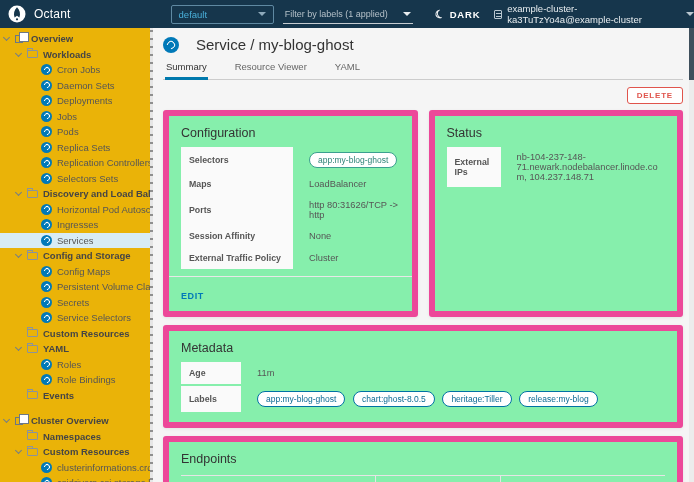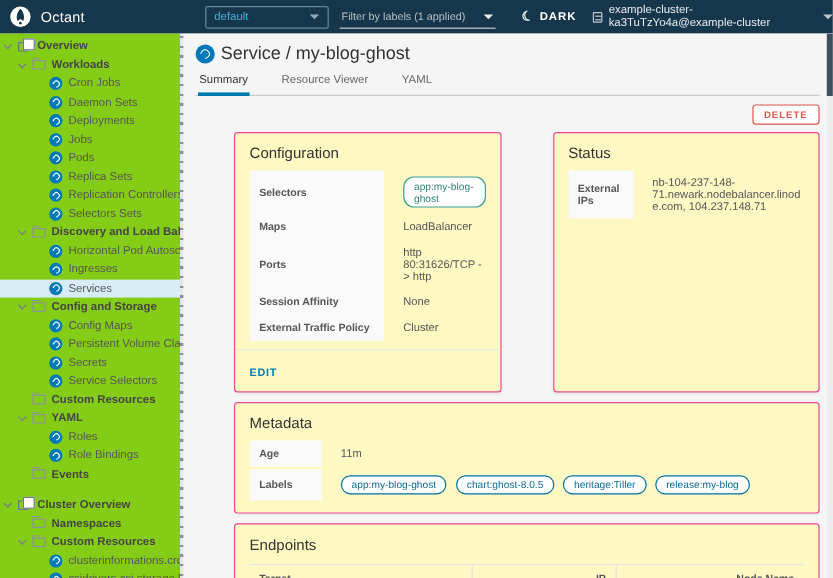--- a/index.html
+++ b/index.html
@@ -25,21 +25,21 @@
     font-size:9.5px; font-weight:bold; letter-spacing:.8px; color:#fff; }
   .moon { font-size:11px; line-height:1; transform:rotate(-15deg); }
   .ctx { margin-left:14px; display:flex; align-items:center; gap:5px; font-size:9.5px; color:#e8edf0; }
   .ctx-icon { width:9px; height:9px; border:1px solid #b9c7d0; border-radius:1px;
     background:linear-gradient(#b9c7d0 0 0) 1px 2px/5px 1px no-repeat,
                linear-gradient(#b9c7d0 0 0) 1px 5px/5px 1px no-repeat; }
   .ctx .tri-down { border-top-color:#b9c7d0; margin-left:2px; }
 
   
   .sidebar { position:absolute; left:0; top:28px; width:152px; height:454px;
-    background:#84cc16; overflow:hidden; padding-top:3px; }
+    background:#eab308; overflow:hidden; padding-top:3px; }
   .sb-divider { position:absolute; left:150px; top:28px; height:454px; width:3px;
     background:repeating-linear-gradient(#e6e6e6 0 2px, #8f8f8f 2px 4px, #e6e6e6 4px 8px); }
   .srow { display:flex; align-items:center; height:15.5px; width:150px;
     font-size:9.5px; color:#565656; cursor:pointer; white-space:nowrap; }
   .srow.bold { font-weight:600; color:#454545; }
   .srow.l0 { padding-left:4px; }
   .srow.l1 { padding-left:16px; }
   .srow.l2 { padding-left:41px; }
   .srow.sel { background:#d8ecf5; }
   .srow .slabel { overflow:hidden; text-overflow:clip; }
@@ -58,38 +58,38 @@
   .ic.res { width:11px; height:11px; border-radius:50%; background:#0079b8; position:relative; }
   .ic.res::after { content:""; position:absolute; inset:2.5px; border:1.3px solid #fff;
     border-radius:50%; border-bottom-color:transparent; transform:rotate(45deg); }
 
   
   .main { position:absolute; left:153px; top:28px; width:541px; height:454px;
     background:#f5f5f5; overflow:hidden; padding:8px 11px 0 10px; }
   .vscroll { position:absolute; right:0; top:28px; width:5px; height:454px; background:#ececec; }
   .vscroll .thumb { position:absolute; top:0; left:0; width:5px; height:52px; background:#3e4f5c; }
 
-  .title-row { display:flex; align-items:center; gap:5px; }
+  .title-row { display:flex; align-items:center; gap:17px; }
   .title-icon { width:16px; height:16px; border-radius:50%; background:#0079b8;
     position:relative; flex:none; }
   .title-icon::after { content:""; position:absolute; inset:4px; border:1.6px solid #fff;
     border-radius:50%; border-bottom-color:transparent; transform:rotate(45deg); }
   .page-title { font-size:15px; color:#333; font-weight:400; }
 
   .tabs { display:flex; gap:26px; margin-top:8px; border-bottom:1px solid #ccc; padding-left:2px; }
   .tab { font-size:9.5px; color:#666; padding:0 1px 5px; cursor:pointer; }
   .tab.active { color:#333; border-bottom:3px solid #0079ad; margin-bottom:-1px; }
 
   .actions { display:flex; justify-content:flex-end; margin-top:7px; }
   .btn-delete { background:#fff; border:1px solid #e0544c; color:#e0544c; border-radius:3px;
     font-size:8px; font-weight:bold; letter-spacing:.8px; padding:3px 9px; cursor:pointer;
     font-family:"Liberation Sans", sans-serif; }
 
-  .card { background:#fef9c3; border:1px solid #ec4899; border-radius:3px;
-    box-shadow:0 1px 3px rgba(115,115,115,.12);margin-left:32px; }
+  .card { background:#86efac; border:6px solid #ec4899; border-radius:3px;
+    box-shadow:0 1px 3px rgba(115,115,115,.12); }
   .card-title { font-size:12.5px; color:#333; padding:10px 12px 7px; font-weight:400; }
 
   .row1 { display:flex; gap:11px; margin-top:6px; }
   .row1 .card { flex:1; min-width:0; }
 
   .summary { padding:0 12px; }
   .srow2 { display:flex; align-items:center; }
   .srow2 .lbl { background:#fafafa; color:#565656; font-size:8.8px; font-weight:600;
     padding:6px 8px; flex:none; align-self:stretch; display:flex; align-items:center; }
   .cfg .lbl { width:112px; }

